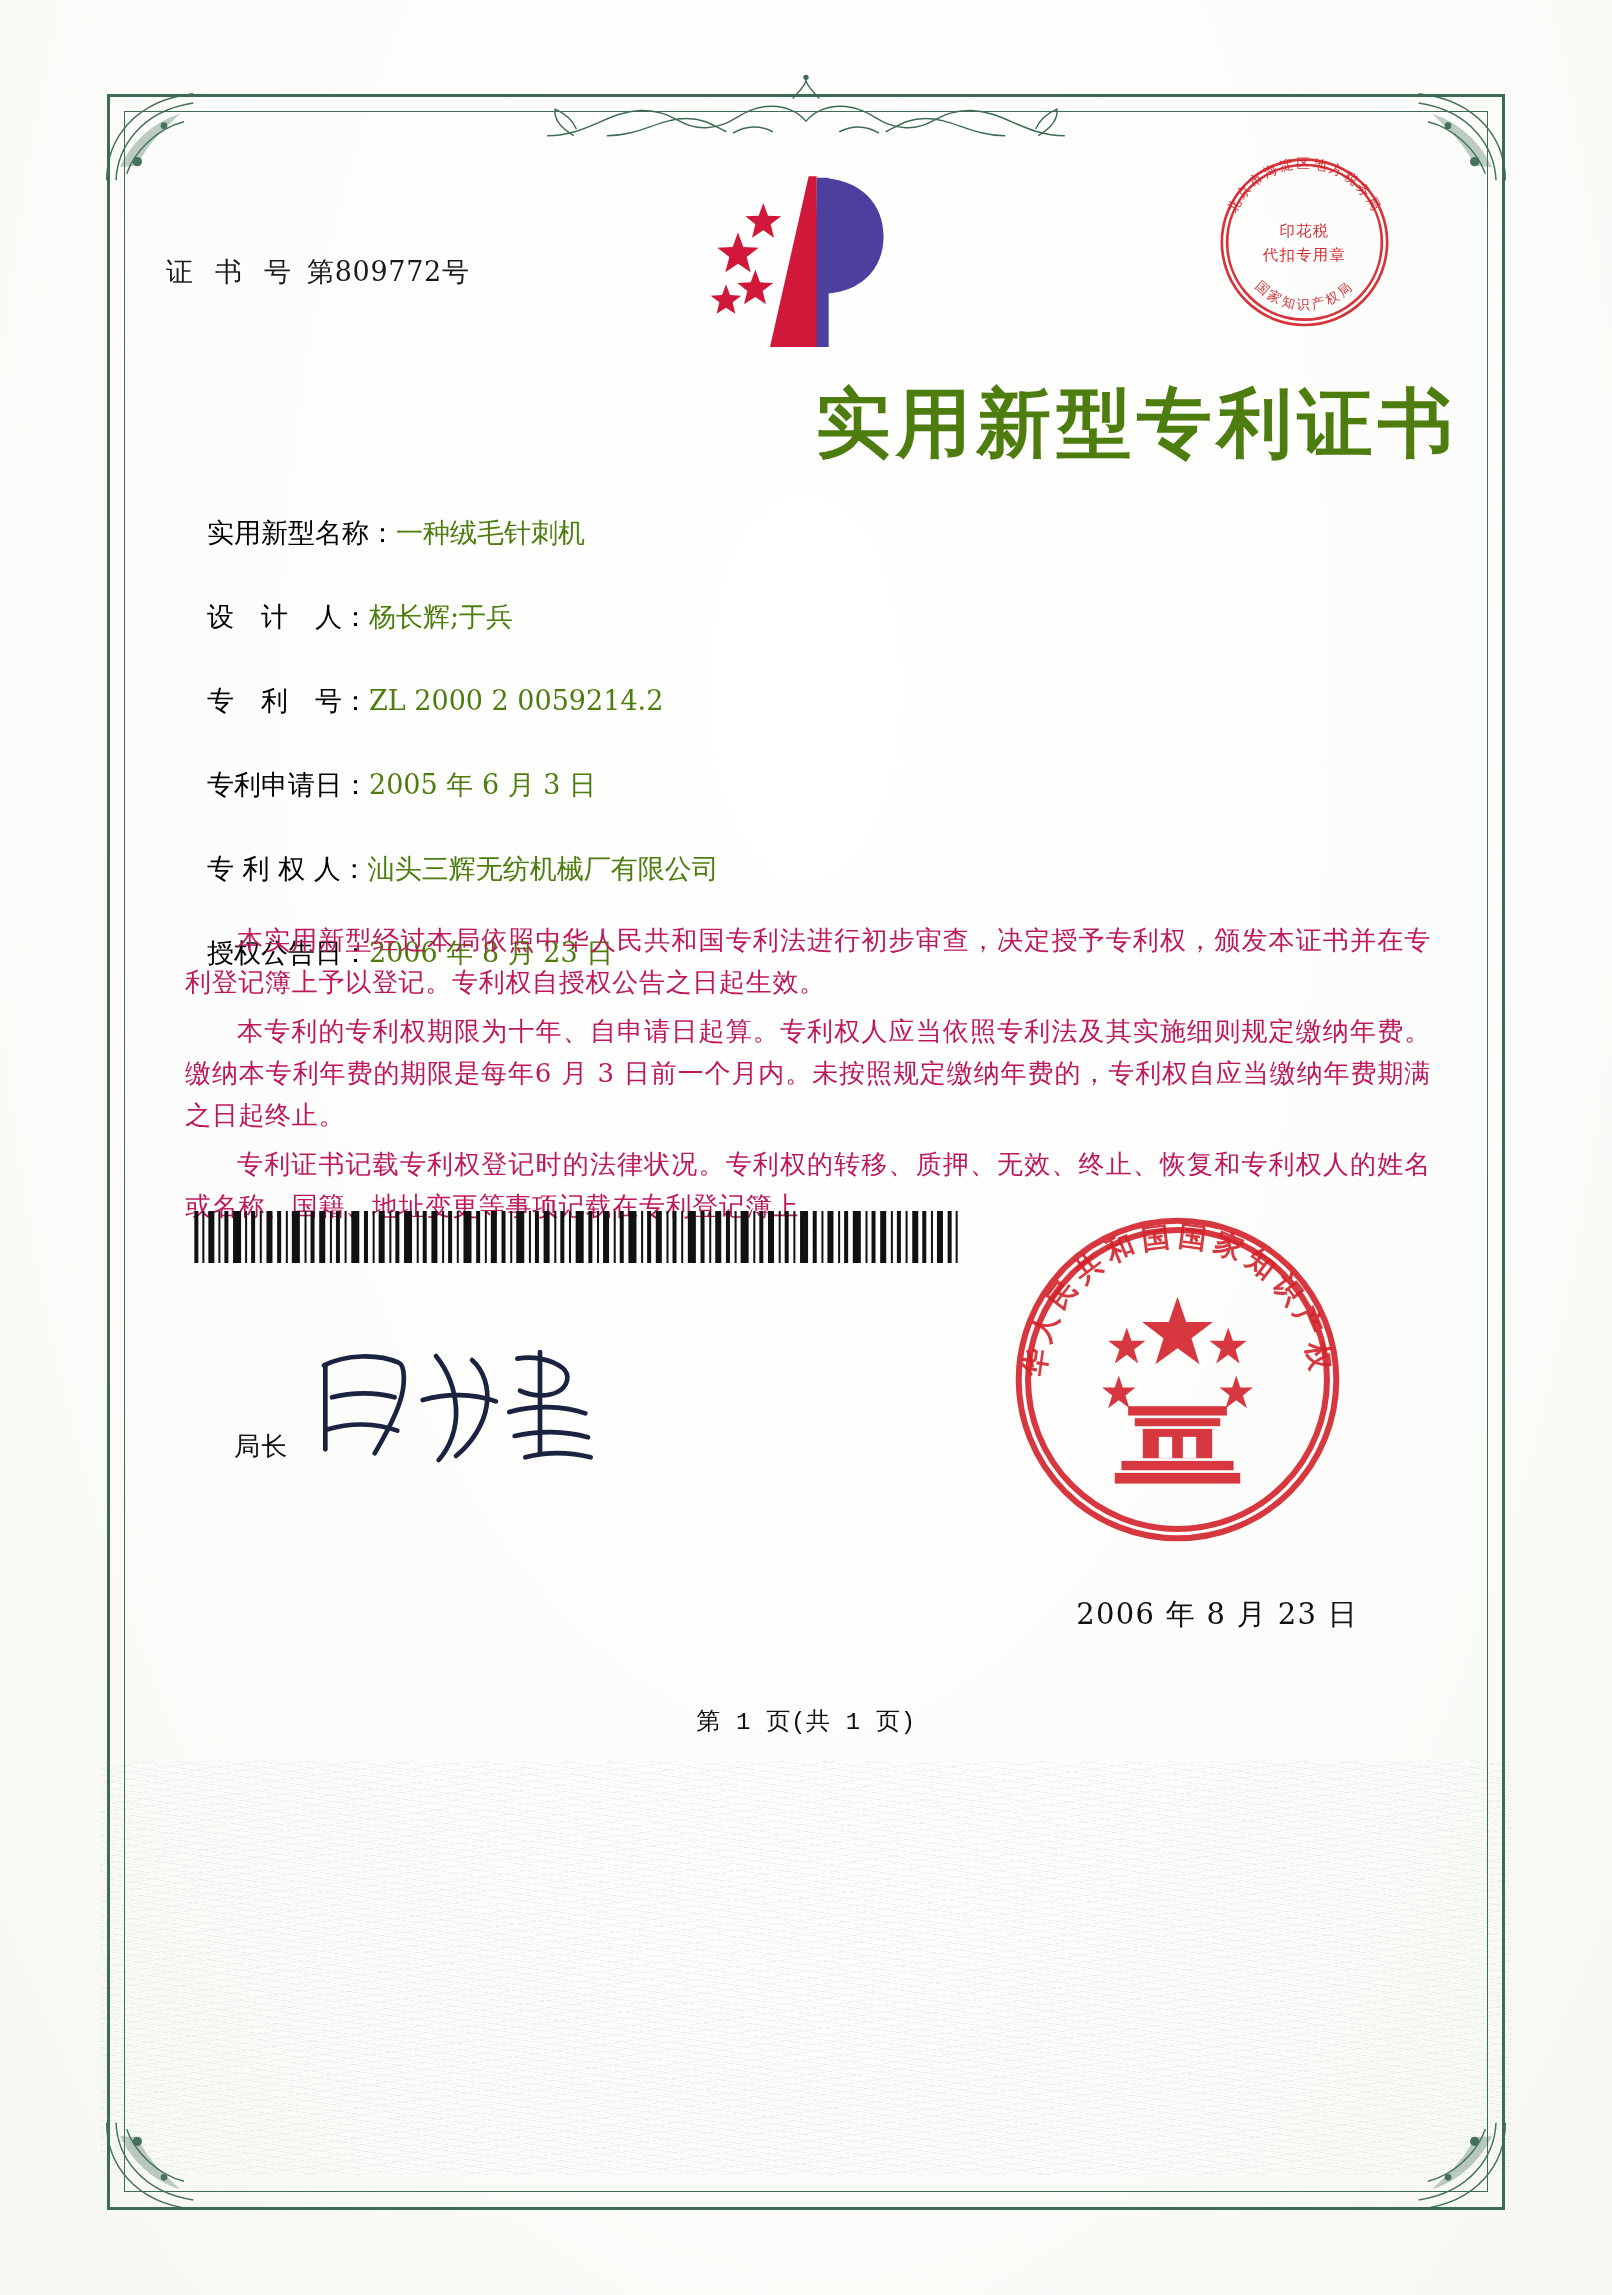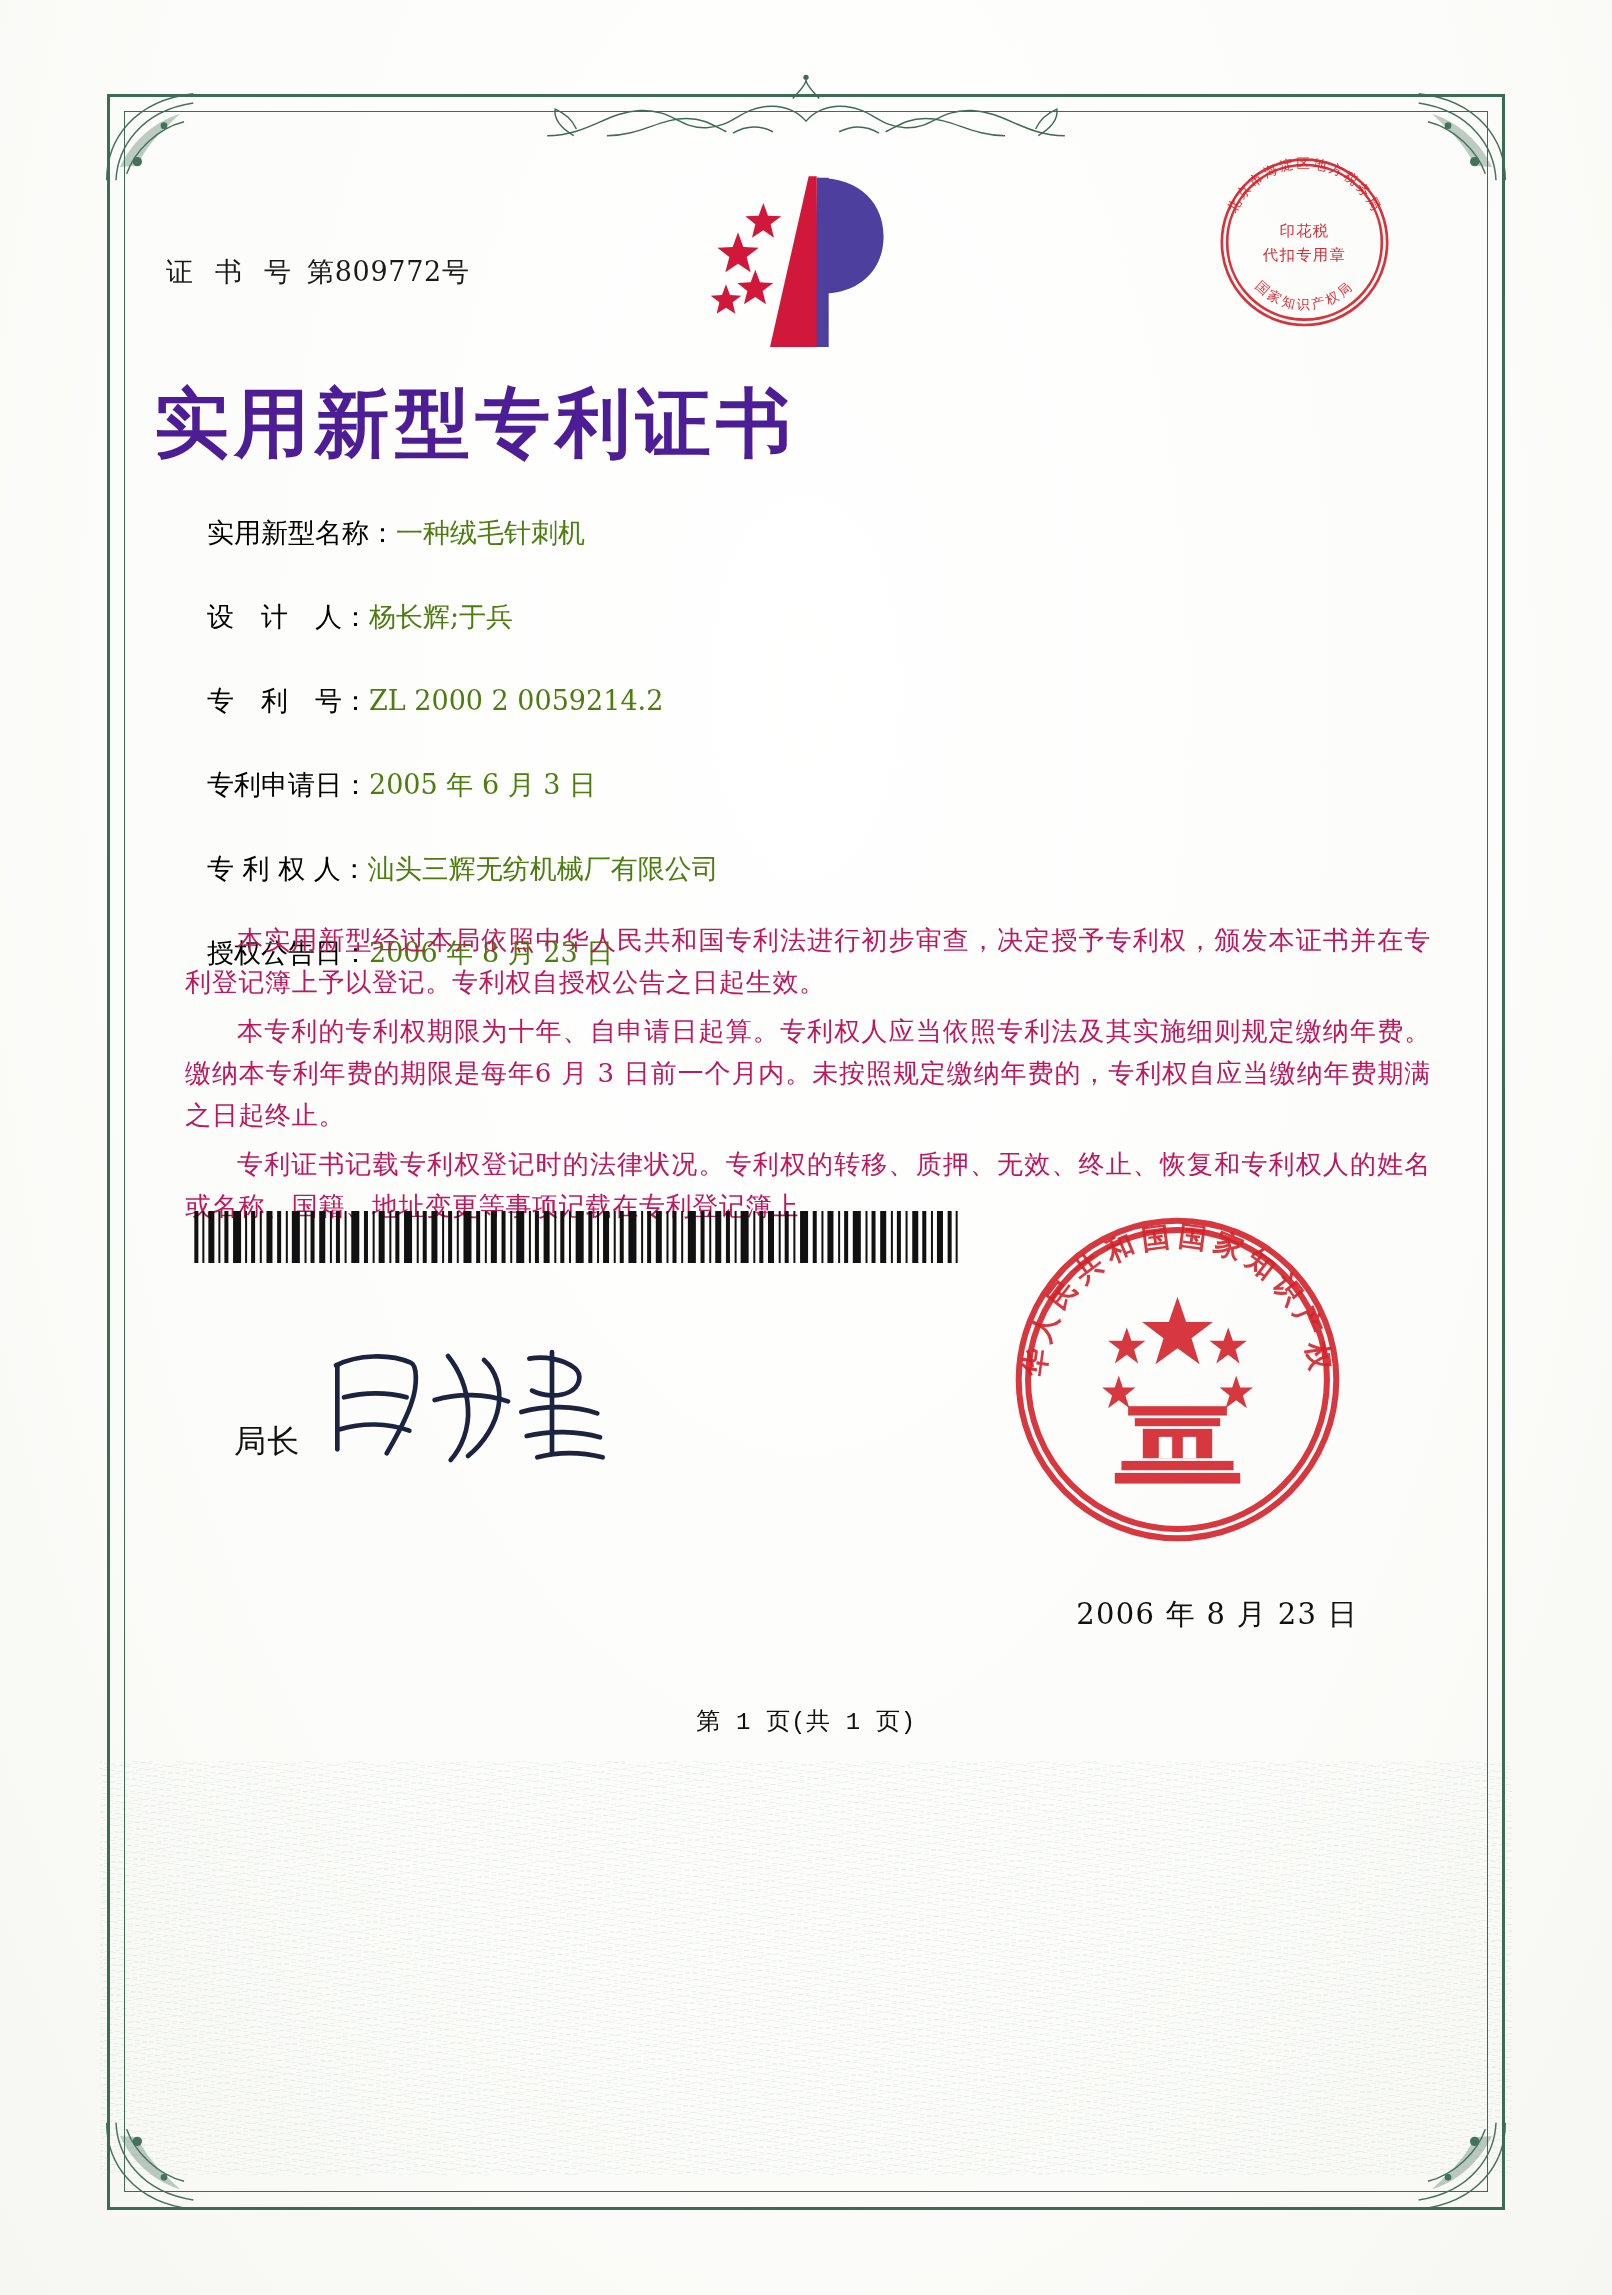--- a/index.html
+++ b/index.html
@@ -114,25 +114,25 @@
     width: 267px;
     height: 200px;
   }
   .stamp-tax svg { width: 100%; height: 100%; display: block; }
 
   .doc-title {
     position: absolute;
     left: 0;
     right: 0;
     top: 240px;
-    text-align: left;
+    text-align: right;
     font-size: 75px;
     font-weight: bold;
     letter-spacing: 5.3px;
-    color: #4c1d95;
+    color: #4d7c0f;
     font-family: "DejaVu Serif", serif;
   }
 
   .fields {
     position: absolute;
     left: 53px;
     right: 27px;
     top: 381px;
   }
   .field {
@@ -172,21 +172,21 @@
   .barcode svg { width: 100%; height: 100%; display: block; }
 
   .signature-row {
     position: absolute;
     left: 80px;
     top: 1202px;
     display: flex;
     align-items: flex-end;
   }
   .sig-label {
-    font-size: 32px;
+    font-size: 26px;
     color: #111;
     font-family: Liberation Mono, monospace;
     letter-spacing: 1.3px;
     padding-bottom: 12px;
   }
   .sig-mark {
     width: 314px;
     height: 140px;
     margin-left: 16px;
   }

